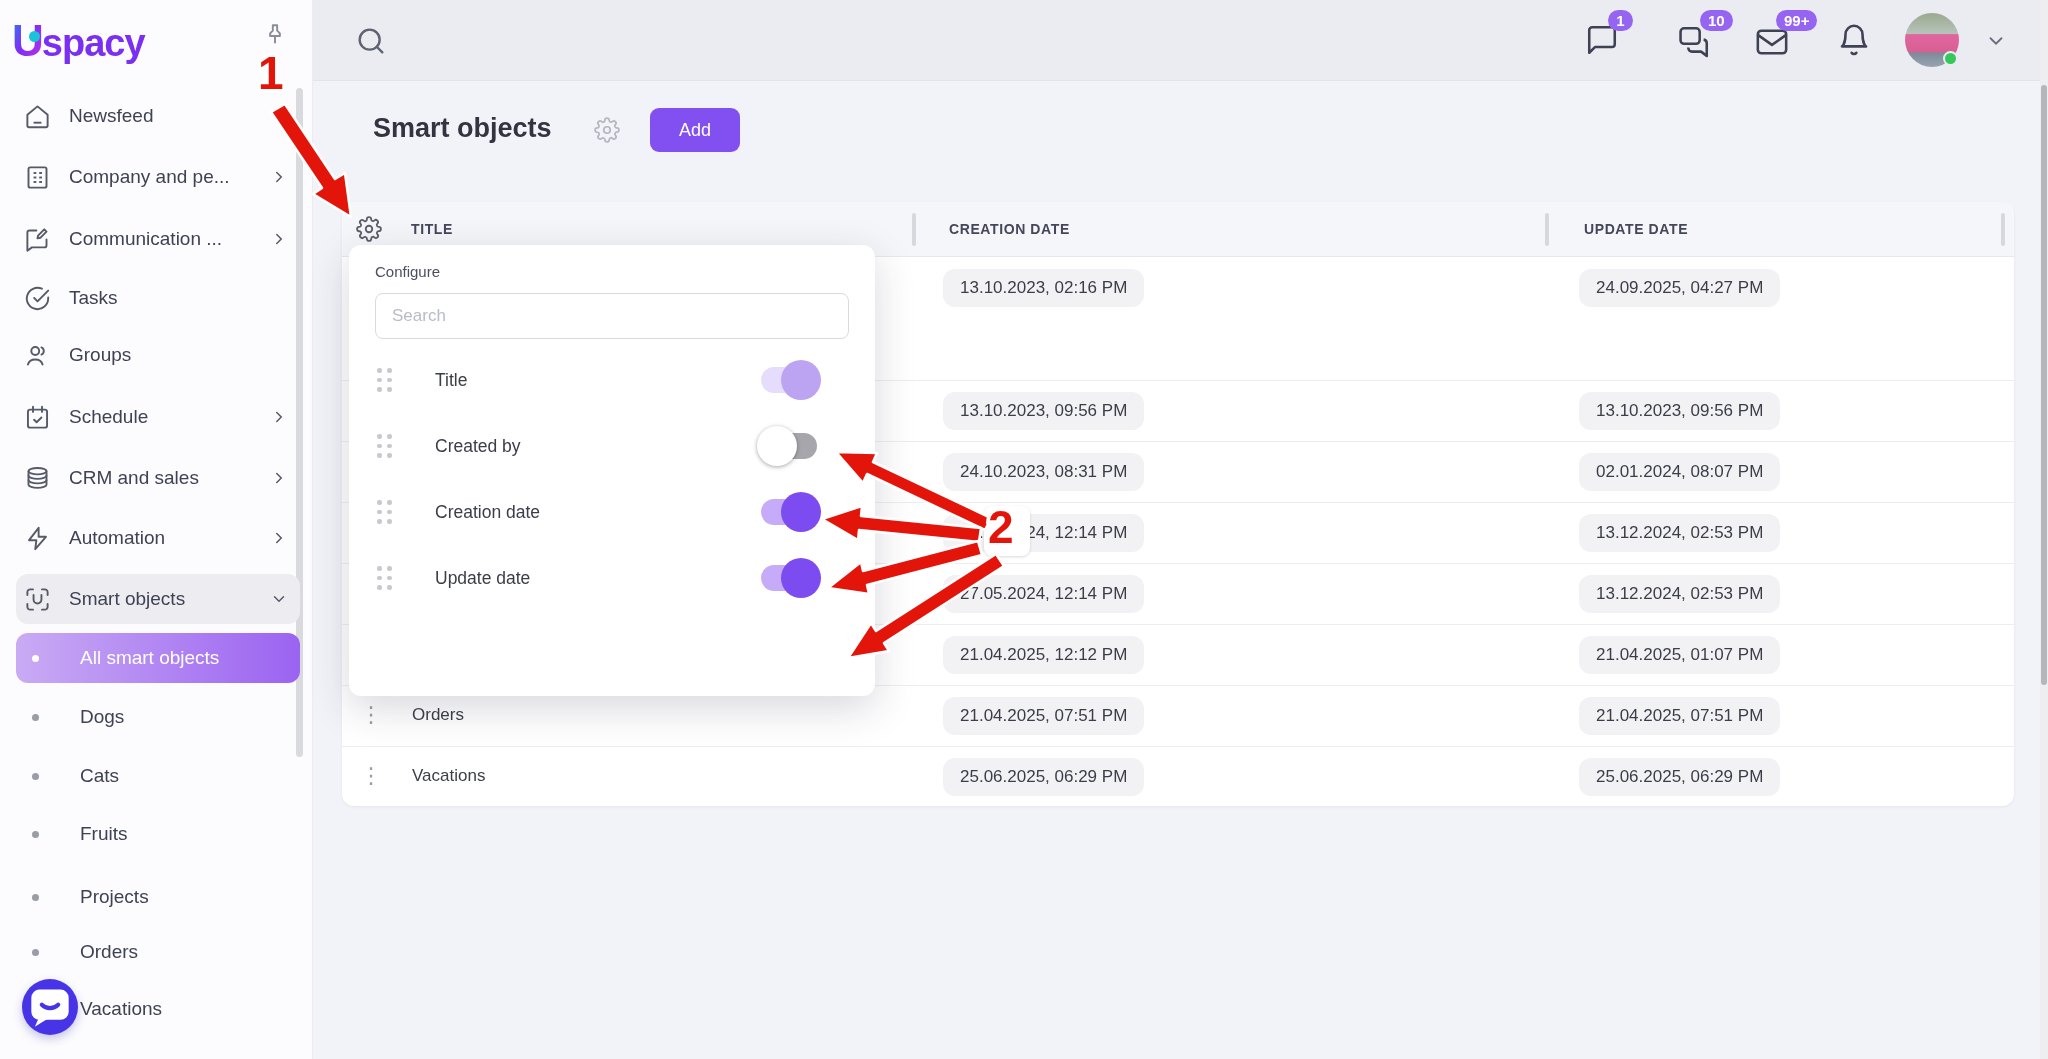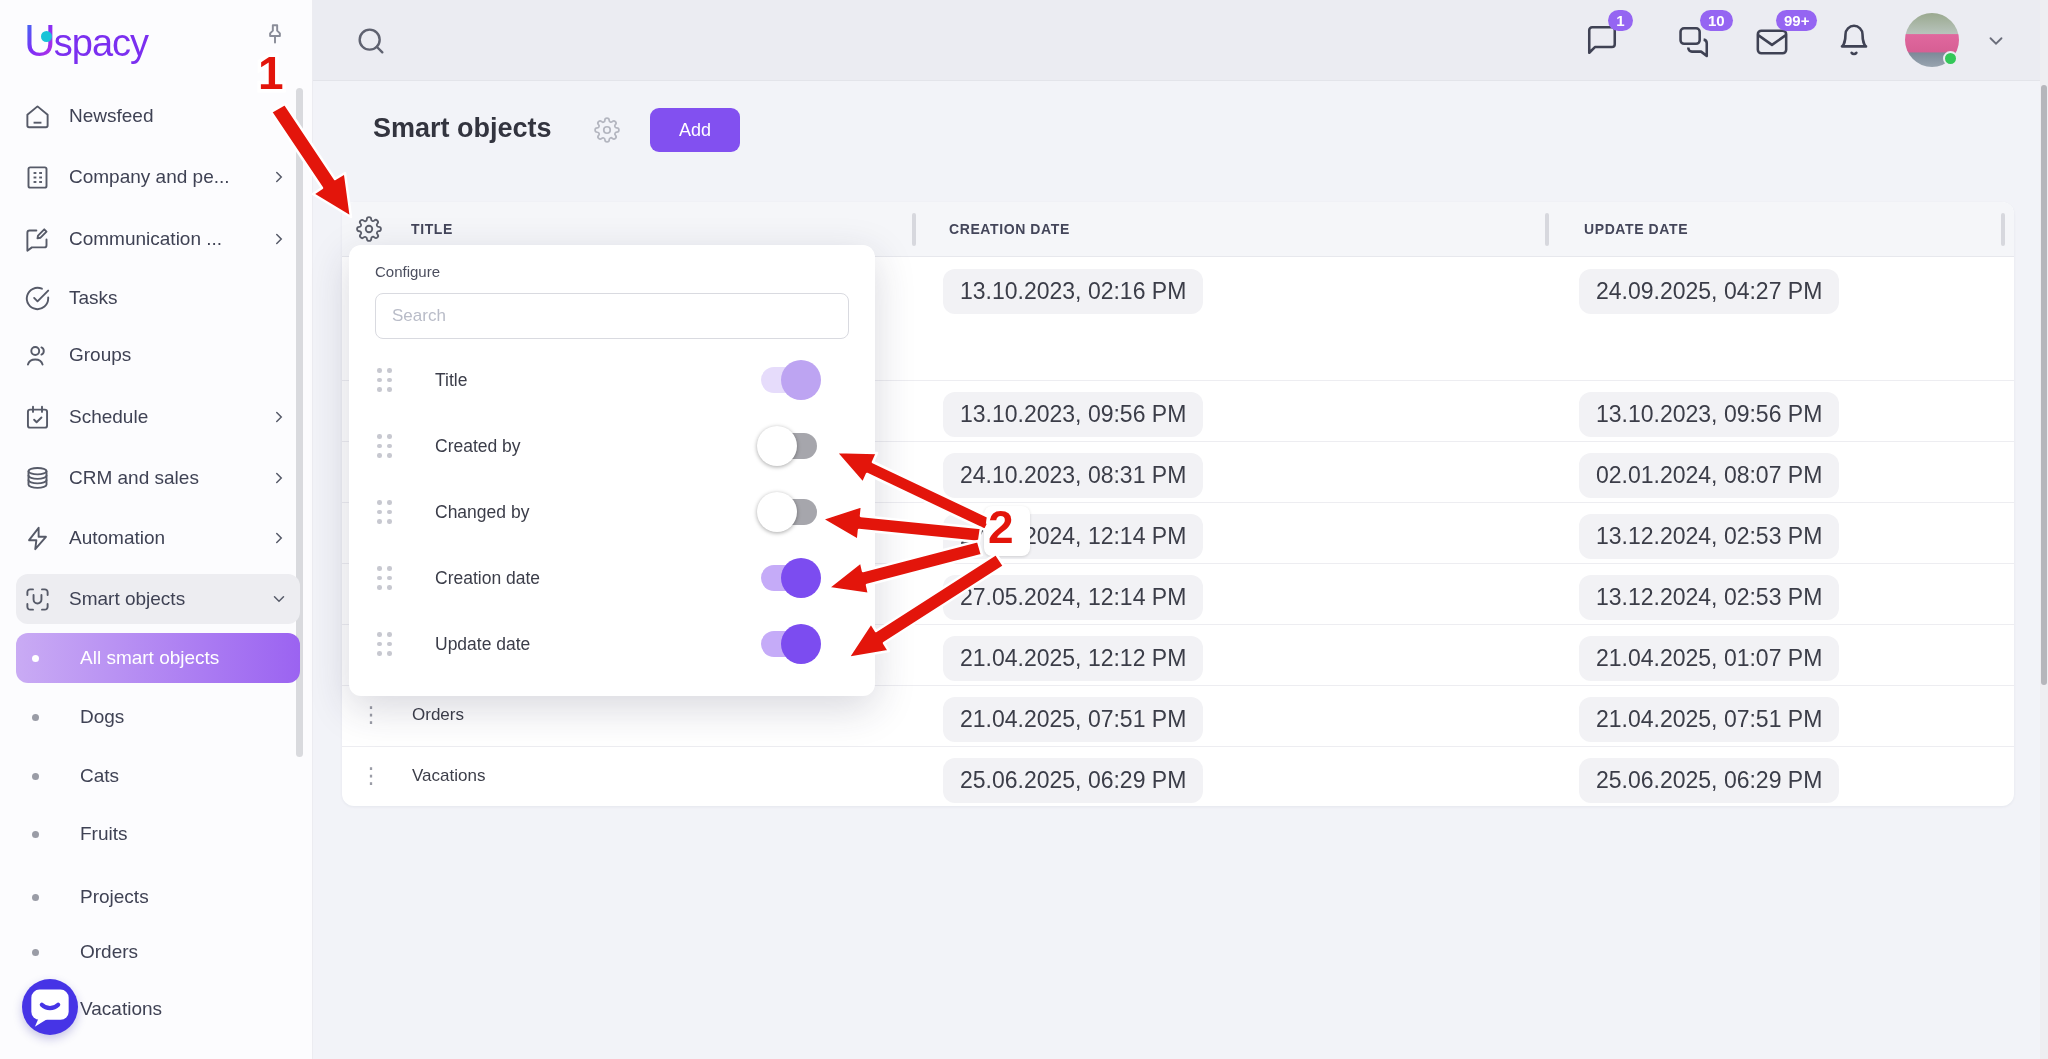--- a/index.html
+++ b/index.html
@@ -12,21 +12,21 @@
   .search-btn { position:absolute; left:42px; top:25px; width:32px; height:32px; color:#5f6270; }
   .tb-ic { position:absolute; width:34px; height:34px; color:#3f4254; }
   .badge { position:absolute; background:#9565f2; color:#fff; font-size:15px; font-weight:700; border-radius:14px; padding:3px 8px; line-height:1; min-width:25px; text-align:center; }
   .avatar { position:absolute; left:1905px; top:13px; width:54px; height:54px; border-radius:50%;
             background:linear-gradient(180deg,#9aa98f 0%,#b7c3bb 38%,#e0679e 40%,#d75f94 72%,#7d8a99 74%,#98a4b0 100%); }
   .status-dot { position:absolute; left:38px; top:38px; width:15px; height:15px; border-radius:50%; background:#34c759; border:2.5px solid #ebecf2; }
   .caret { position:absolute; left:1983px; top:30px; width:26px; height:22px; color:#6a6d7a; }
 
   
   .sidebar { position:absolute; left:0; top:0; width:313px; height:1059px; background:#fcfcfe; border-right:1px solid #ececf1; z-index:5; }
-  .logo { position:absolute; left:24px; top:16px; font-size:38px; font-weight:400; letter-spacing:-1px; }
+  .logo { position:absolute; left:12px; top:16px; font-size:38px; font-weight:700; letter-spacing:-1px; }
   .logo .u { background:linear-gradient(120deg,#2d7ff0 0%,#7b2ff7 45%,#c92fe0 100%); -webkit-background-clip:text; background-clip:text; color:transparent; font-size:44px; }
   .logo .udot { display:inline-block; width:11px; height:11px; border-radius:50%; background:#19c3d8; margin-left:-14px; margin-right:2px; vertical-align:14px; }
   .logo .rest { color:#7b2ff0; }
   .pin { position:absolute; left:262px; top:22px; width:26px; height:26px; color:#8a8d99; }
   .sthumb { position:absolute; left:296px; top:88px; width:7px; height:669px; background:#d9dade; border-radius:4px; }
   .nav-item { position:absolute; left:16px; width:284px; height:50px; display:flex; align-items:center; color:#3f4254; font-size:19px; cursor:pointer; }
   .nav-item .nic { width:27px; height:27px; margin-left:8px; margin-right:18px; color:#565a68; flex:0 0 auto; }
   .nav-item .chev { position:absolute; right:12px; width:18px; height:18px; color:#565a68; }
   .nav-item.pill { background:#ededf1; border-radius:12px; }
   .nav-item.active-pill { background:linear-gradient(90deg,#c9abf4 0%,#9b63f1 100%); border-radius:12px; color:#ffffff; }
@@ -44,21 +44,21 @@
   .thead { position:absolute; left:0; top:0; width:100%; height:55px; background:#f5f6f9; border-radius:12px 12px 0 0; border-bottom:1px solid #e7e8ed; }
   .thead-gear { position:absolute; left:14px; top:14px; width:26px; height:26px; color:#5c5f6b; cursor:pointer; }
   .col-label { position:absolute; top:19px; font-size:14px; font-weight:700; letter-spacing:.6px; color:#44465a; }
   .cl-1 { left:69px; } .cl-2 { left:607px; } .cl-3 { left:1242px; }
   .rbar { position:absolute; top:11px; width:4px; height:33px; background:#d7d8de; border-radius:2px; }
   .rb-1 { left:570px; } .rb-2 { left:1203px; } .rb-3 { left:1659px; }
   .trow { position:absolute; left:0; width:100%; height:61px; }
   .trow + .trow, .trow.bt { border-top:1px solid #ededf1; }
   .rtitle { position:absolute; left:70px; top:19px; font-size:17px; color:#3c3e49; }
   .rdots { position:absolute; left:18px; top:14px; font-size:22px; letter-spacing:0; color:#9a9ca6; cursor:pointer; line-height:1.4; }
-  .chip { position:absolute; top:11px; background:#f2f2f5; border-radius:12px; padding:9px 17px; font-size:23px; color:#3b3d48; white-space:nowrap; }
+  .chip { position:absolute; top:11px; background:#f2f2f5; border-radius:12px; padding:9px 17px; font-size:17px; color:#3b3d48; white-space:nowrap; }
   .chip.c1 { left:601px; } .chip.c2 { left:1237px; }
 
   
   .popup { position:absolute; left:349px; top:245px; width:526px; height:451px; background:#fff; border-radius:12px;
            box-shadow:0 12px 40px rgba(40,40,70,.18); z-index:30; padding:18px 26px; }
   .popup-title { font-size:15px; color:#4b4e5e; }
   .popup-search { margin-top:13px; width:100%; height:46px; border:1px solid #d9dae0; border-radius:8px; padding:0 16px; font-size:17px; font-family:inherit; color:#3b3d48; background:#fff; }
   .popup-search::placeholder { color:#b9bcc8; }
   .pitem { height:66px; display:flex; align-items:center; }
   .handle { width:14px; margin-left:2px; margin-right:44px; display:grid; grid-template-columns:5px 5px; gap:5px; flex:0 0 auto; }
@@ -417,35 +417,20 @@
       </div>
       <div class="pitem">
         <span class="handle">
             <i></i>
             <i></i>
             <i></i>
             <i></i>
             <i></i>
             <i></i>
           </span>
-        <span class="plabel">Changed by</span>
-        <span class="sw off">
-            <span class="track"></span>
-            <span class="thumb"></span>
-          </span>
-      </div>
-      <div class="pitem">
-        <span class="handle">
-            <i></i>
-            <i></i>
-            <i></i>
-            <i></i>
-            <i></i>
-            <i></i>
-          </span>
         <span class="plabel">Creation date</span>
         <span class="sw on">
             <span class="track"></span>
             <span class="thumb"></span>
           </span>
       </div>
       <div class="pitem">
         <span class="handle">
             <i></i>
             <i></i>

